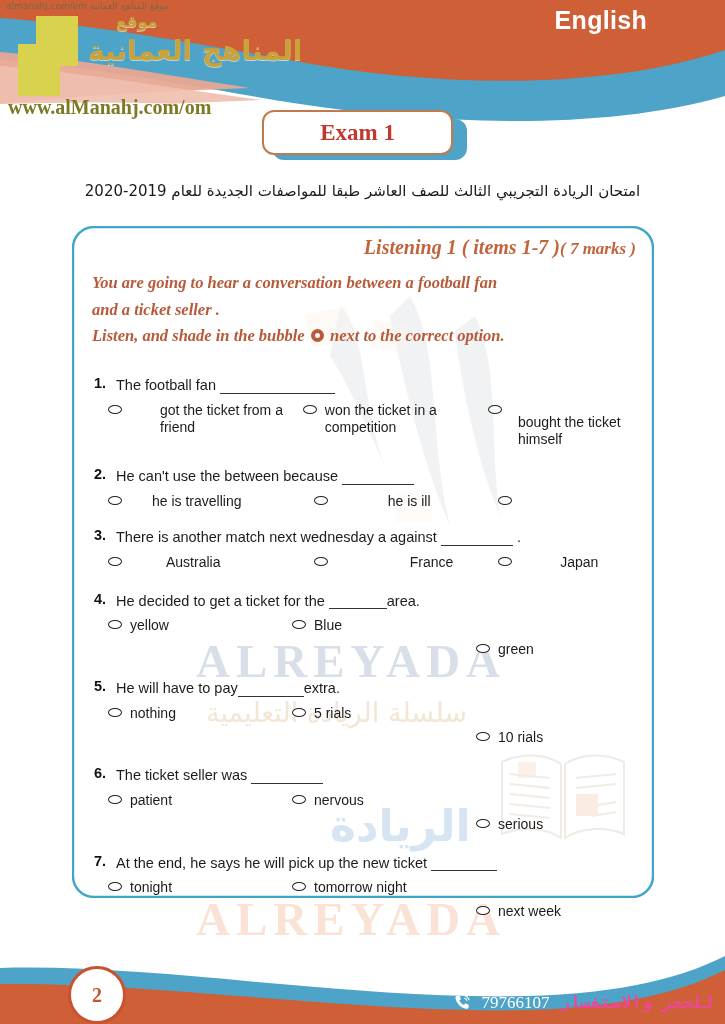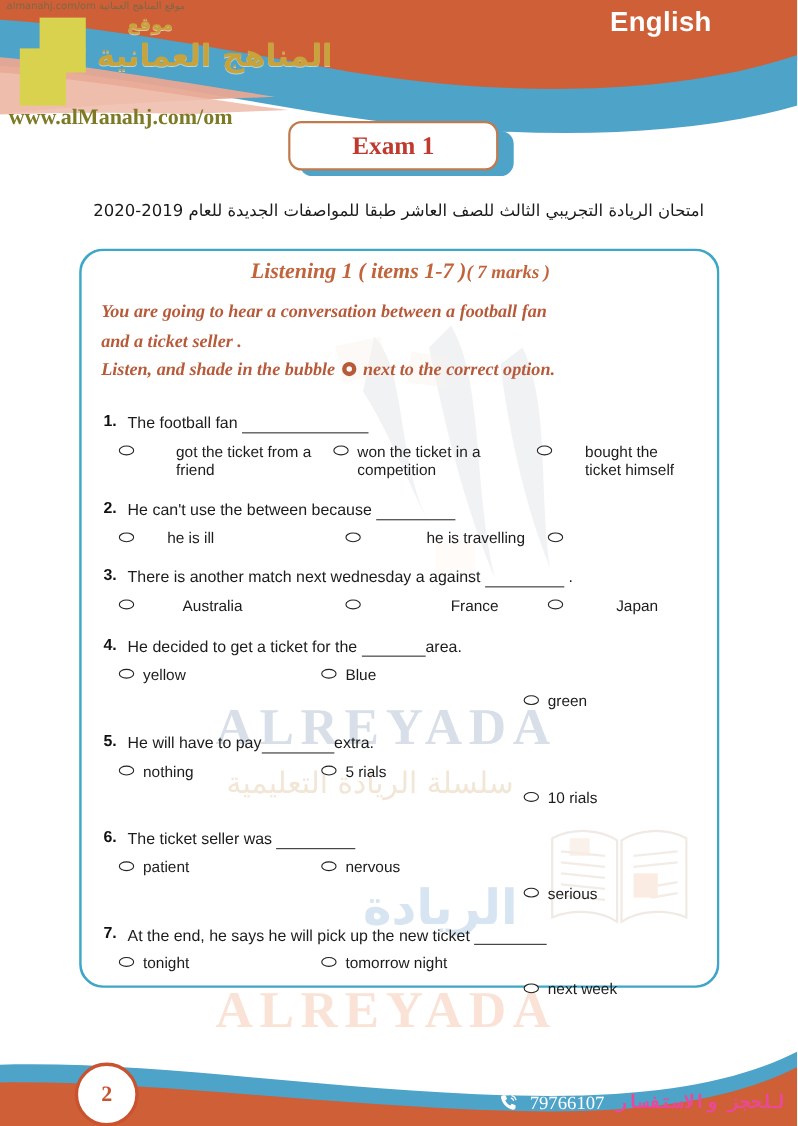--- a/index.html
+++ b/index.html
@@ -180,21 +180,21 @@
     height: 672px;
     padding: 0;
   }
 
   .row-heading {
     position: absolute;
     left: 20px;
     top: 10px;
     right: 18px;
     display: flex;
-    justify-content: center;
+    justify-content: flex-end;
     align-items: baseline;
   }
   .listening-title {
     font-size: 20px;
     font-weight: bold;
     font-style: italic;
     color: #c1643c;
     font-family: "Liberation Serif", serif;
   }
   .marks {
@@ -281,21 +281,21 @@
     border-radius: 50%;
     margin-top: 3px;
     box-sizing: border-box;
     background: #fff;
   }
   .opt-label { margin-left: 8px; }
 
   
   .opts.l1 .opt:nth-child(1) { width: 200px; }
   .opts.l1 .opt:nth-child(2) { width: 190px; }
-  .opts.l1 .opt:nth-child(3) { width: 150px; }
+  .opts.l1 .opt:nth-child(3) { width: 150px; flex-direction: column; }
   .opts.l1 .opt:nth-child(1) .opt-label { margin-left: 38px; }
   .opts.l1 .opt:nth-child(3) .opt-label { margin-left: 30px; }
 
   .opts.l2 .opt:nth-child(1) { width: 212px; }
   .opts.l2 .opt:nth-child(2) { width: 190px; }
   .opts.l2 .opt:nth-child(3) { width: 140px; }
   .opts.l2 .opt:nth-child(1) .opt-label { margin-left: 30px; }
   .opts.l2 .opt:nth-child(2) .opt-label { margin-left: 60px; }
   .opts.l2 .opt:nth-child(3) .opt-label { margin-left: 22px; }
 
@@ -550,25 +550,25 @@
             <div class="q-num">2.</div>
             <div class="q-text">
               <span>He can't use the between because</span>
               <span class="blank" style="width:72px">&nbsp;</span>
               <span></span>
             </div>
           </div>
           <div class="opts l2">
             <div class="opt">
               <span class="bubble"></span>
+              <span class="opt-label">he is travelling</span>
+            </div>
+            <div class="opt">
+              <span class="bubble"></span>
               <span class="opt-label">he is ill</span>
-            </div>
-            <div class="opt">
-              <span class="bubble"></span>
-              <span class="opt-label">he is travelling</span>
             </div>
             <div class="opt">
               <span class="bubble"></span>
             </div>
           </div>
         </div>
 
         <div class="q sp-top">
           <div class="q-stem">
             <div class="q-num">3.</div>

